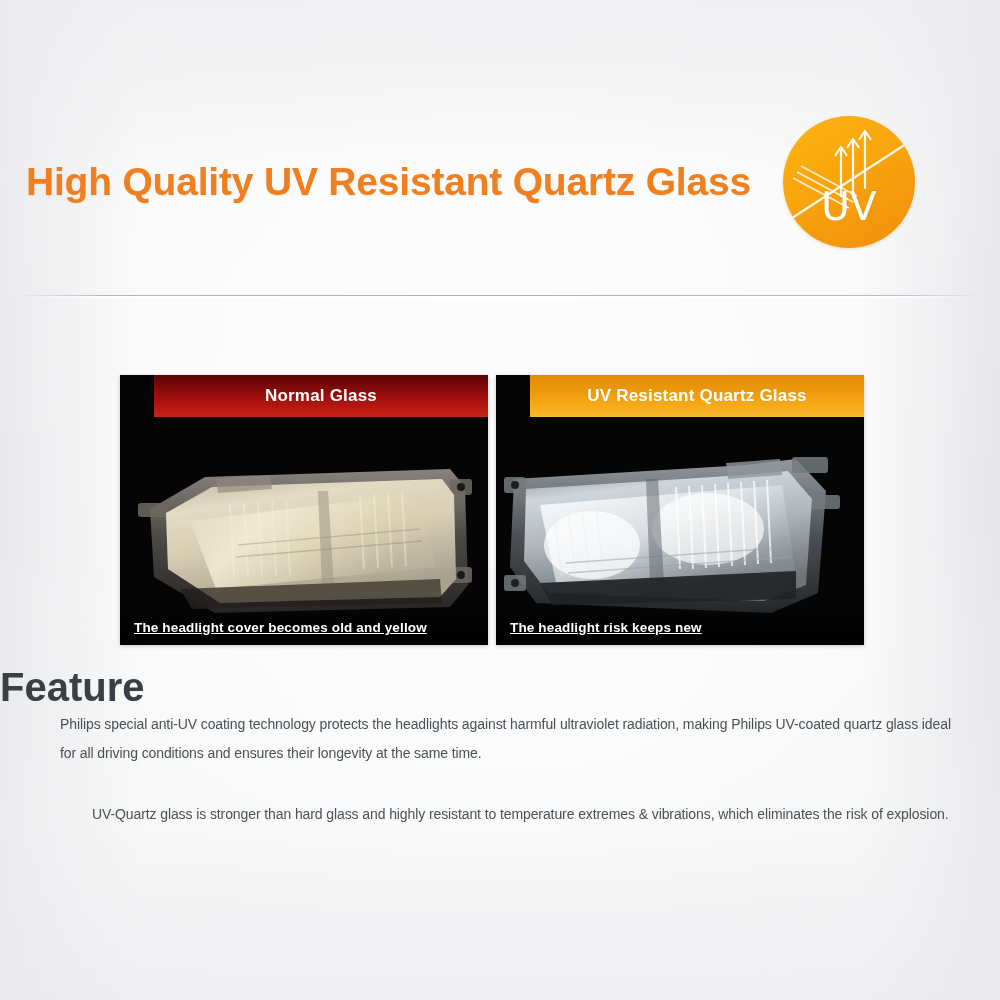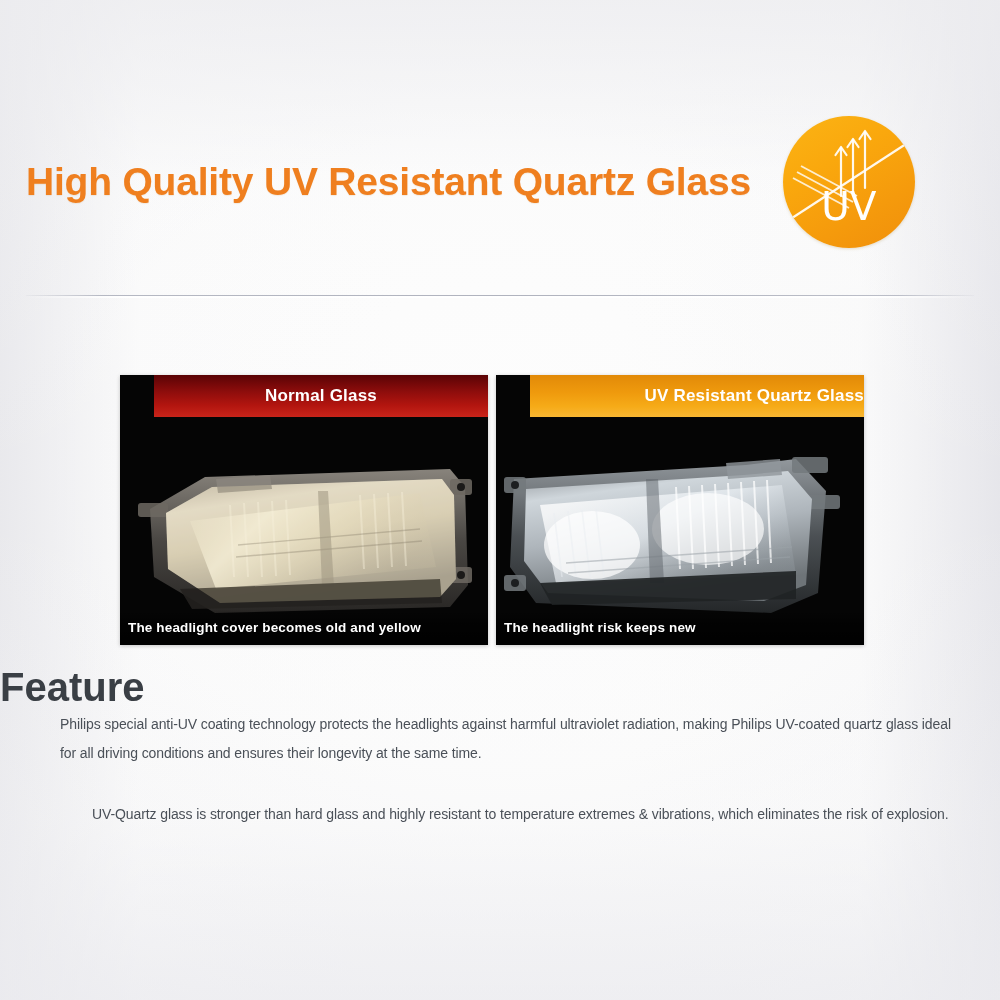--- a/index.html
+++ b/index.html
@@ -142,41 +142,41 @@
     font-weight: 600;
     letter-spacing: 0.2px;
     z-index: 3;
     margin-left: 34px;
   }
   .panel-header.bad {
     background: linear-gradient(180deg, #5a0305 0%, #8e0d0c 40%, #b2150f 72%, #c9241a 100%);
   }
   .panel-header.good {
     background: linear-gradient(180deg, #e28a08 0%, #ef9a0d 42%, #f6ab18 75%, #f9b733 100%);
-    text-align: right;
   }
   .photo {
     position: absolute;
     left: 0; right: 0;
     top: 42px; bottom: 0;
     background: #040404;
     overflow: hidden;
   }
   .caption {
     position: absolute;
     left: 0; right: 0; bottom: 0;
     height: 34px;
     line-height: 34px;
-    padding-left: 8px;
+    padding-left: 14px;
     color: #ffffff;
     font-size: 13.5px;
     font-weight: 600;
     letter-spacing: 0.15px;
     background: linear-gradient(180deg, rgba(0,0,0,0.0) 0%, rgba(0,0,0,0.55) 35%, rgba(0,0,0,0.9) 100%);
     z-index: 4;
+    text-decoration: underline;
   }
 
   
   .lamp-wrap { position: absolute; inset: 0; }
 
   
   #feature-title {
     position: absolute;
     left: 0; top: 665px;
     width: 1000px;

